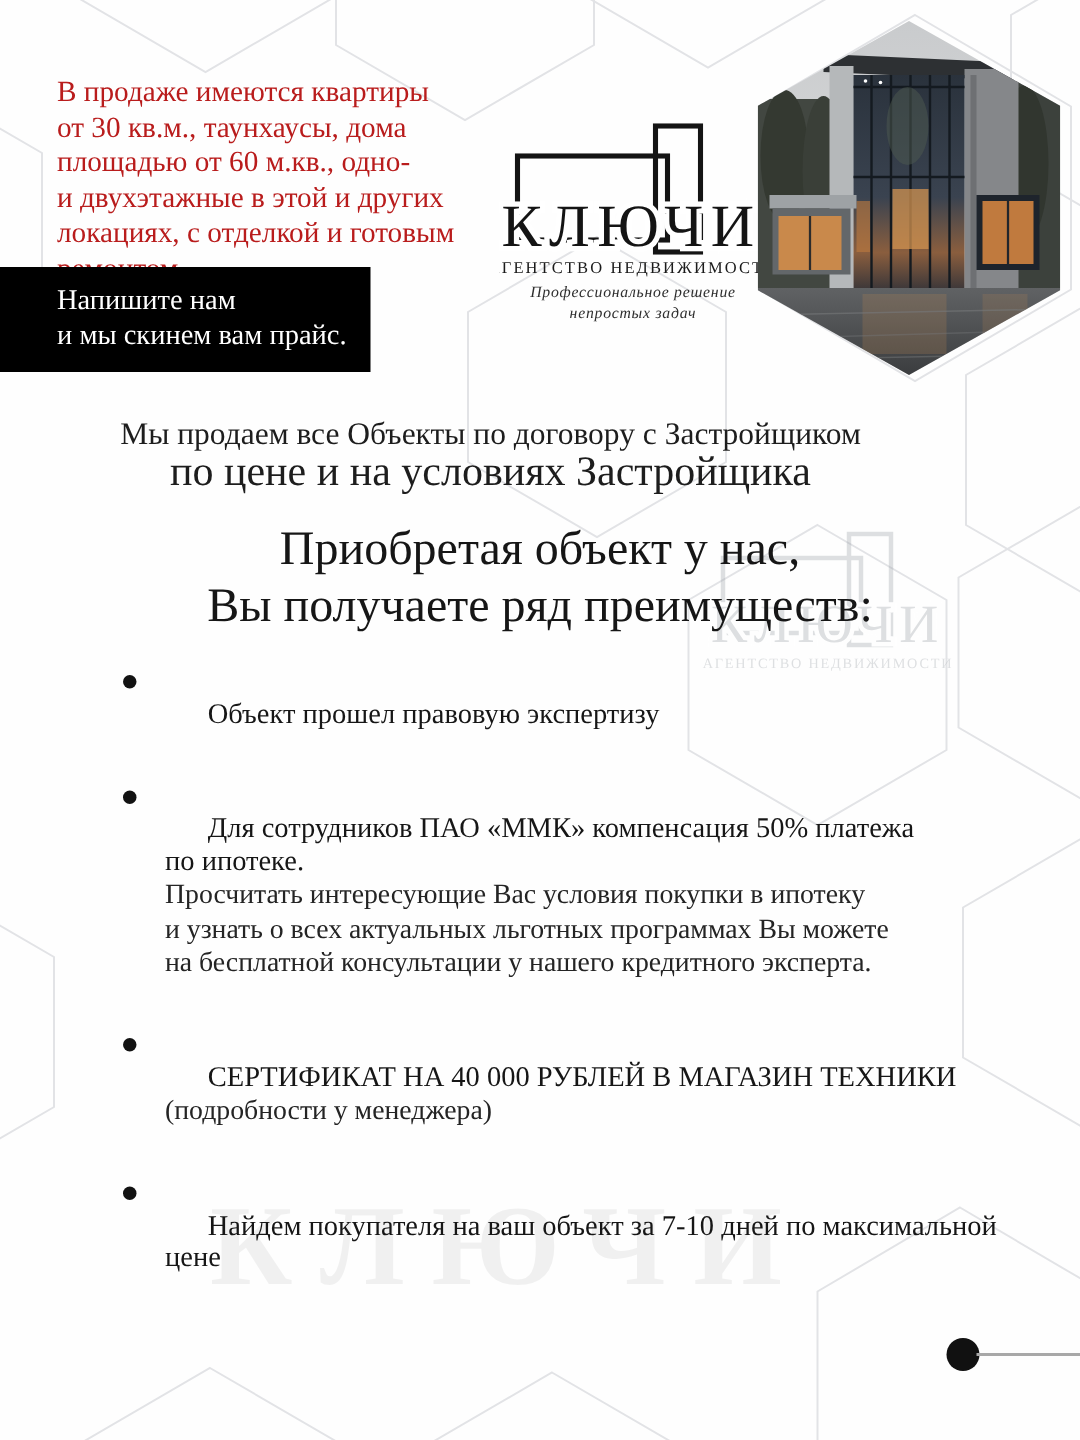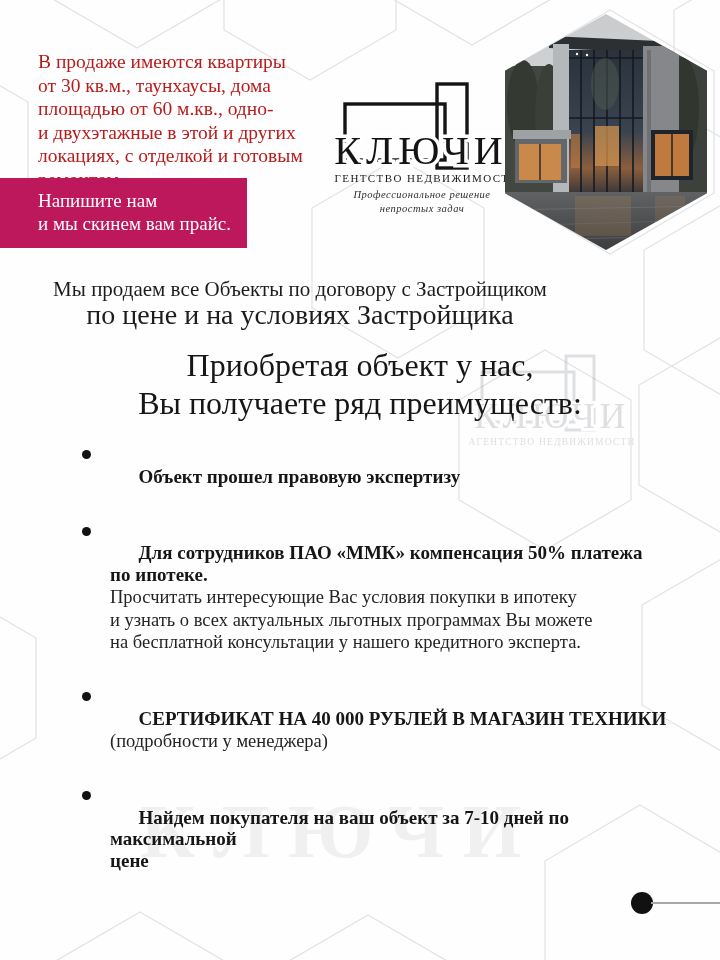--- a/index.html
+++ b/index.html
@@ -6,50 +6,50 @@
   .page{
     position:relative;width:720px;height:960px;overflow:hidden;background:#fefefe;
     font-family:"Liberation Serif","DejaVu Serif",serif;color:#1d1d1d;
   }
   .hexbg{position:absolute;left:0;top:0;width:720px;height:960px;pointer-events:none;}
   .intro{
     position:absolute;left:38px;top:50px;font-size:19.5px;line-height:23.5px;
     white-space:pre-wrap;color:#b91c1c;
   }
   .cta{
-    position:absolute;left:0;top:178px;width:247px;height:70px;background:#be185d;
+    position:absolute;left:0;top:178px;width:247px;height:70px;background:#000000;
     color:#fff;box-sizing:border-box;padding:11px 0 0 38px;font-size:19px;line-height:23px;
     white-space:pre-wrap;
   }
   .logo{position:absolute;left:333px;top:76px;width:178px;height:142px;}
   .house{
     position:absolute;left:505px;top:14px;width:202px;height:236px;
     clip-path:polygon(50% 0%,100% 24%,100% 76%,50% 100%,0% 76%,0% 24%);
   }
-  .statement{position:absolute;left:0;top:276px;width:600px;text-align:center;}
+  .statement{position:absolute;left:0;top:276px;width:600px;text-align:center;padding-left:27px;}
   .statement .l1{font-size:21px;line-height:26px;}
   .statement .l2{font-size:28px;line-height:26px;font-weight:normal;}
   .watermark-mid{position:absolute;left:468px;top:350px;width:168px;opacity:.32;}
   .heading{
     position:absolute;left:0;top:346px;width:720px;text-align:center;font-weight:normal;
     font-size:32px;line-height:38px;white-space:pre-wrap;color:#161616;
   }
   .ghost{
     position:absolute;left:140px;top:788px;font-size:76px;letter-spacing:18px;
     font-weight:bold;color:#000;opacity:.05;white-space:nowrap;
   }
   .benefits{
     position:absolute;left:80px;top:444px;width:592px;margin:0;padding:0;list-style:none;
   }
   .benefits li{
     position:relative;padding-left:30px;margin-bottom:11px;font-size:19px;line-height:21.5px;
     white-space:pre-wrap;
   }
   .dot{position:absolute;left:2px;top:6px;width:9px;height:9px;border-radius:50%;background:#121212;}
-  .b{font-weight:bold;color:#161616;}
+  .b{font-weight:normal;color:#161616;}
   .r{font-weight:normal;font-size:18.5px;color:#242424;}
   .marker-dot{position:absolute;left:631px;top:892px;width:22px;height:22px;border-radius:50%;background:#111;}
   .marker-line{position:absolute;left:651px;top:902px;width:69px;height:2px;background:#a8a8a8;}
   svg text{font-family:"Liberation Serif","DejaVu Serif",serif;}
 </style>
 </head>
 <body>
 
 <div class="page">
 

